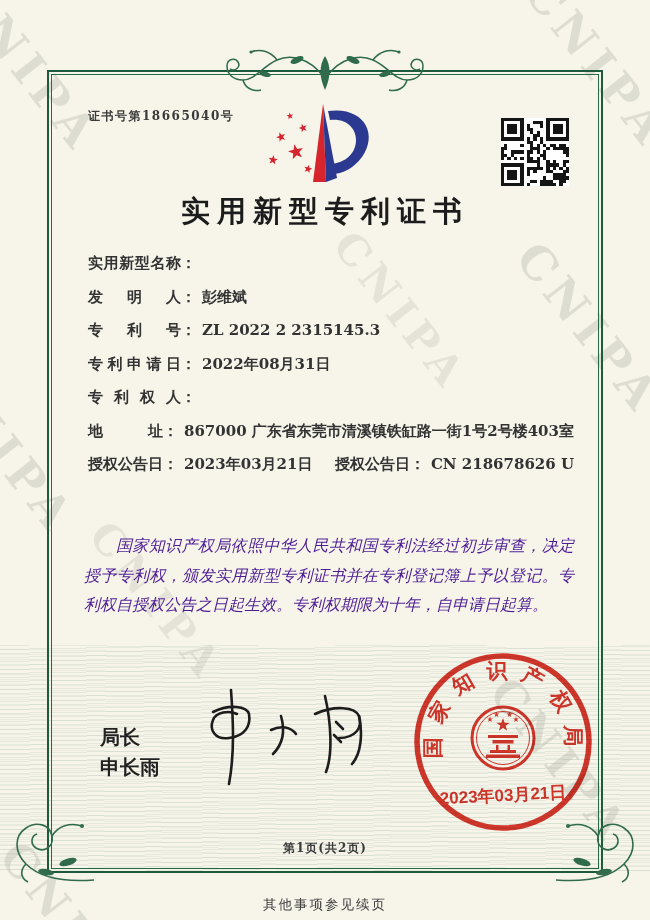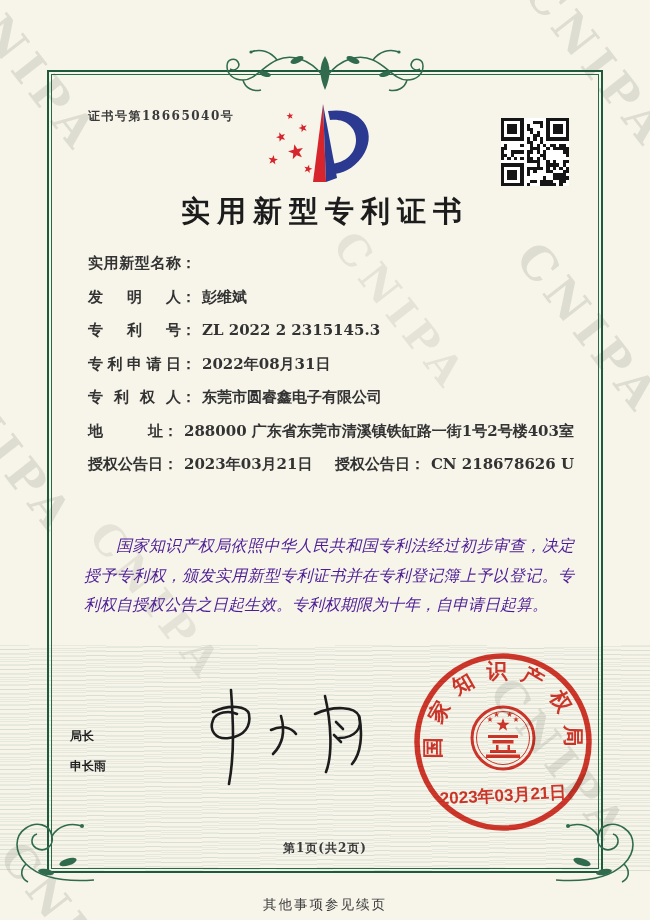--- a/index.html
+++ b/index.html
@@ -57,23 +57,23 @@
   .row .lab { display:inline-block; width:6.2em; text-align:justify; text-align-last:justify; }
   .row .lab2 { display:inline-block; width:5.6em; text-align:justify; text-align-last:justify; }
   .row .col { margin-right:6px; }
   .row .gap { display:inline-block; width:30px; }
   .paras { position:absolute; left:84px; top:531px; width:490px; z-index:5; }
   .paras p {
     font-size:16px; line-height:1.85; text-indent:2em; color:#4c1d95;
     margin-bottom:7px; text-align:justify; font-weight:500;font-style:italic;
   }
   .signer {
-    position:absolute; left:70px; top:722px; z-index:5;
-    font-family:Liberation Mono, monospace;
-    font-size:12px; font-weight:700; color:#222; line-height:30px;
+    position:absolute; left:100px; top:722px; z-index:5;
+    font-family:Liberation Sans, sans-serif;
+    font-size:20px; font-weight:700; color:#222; line-height:30px;
   }
   .signature { position:absolute; left:185px; top:678px; z-index:6; }
   .seal { position:absolute; left:408px; top:650px; z-index:7; mix-blend-mode:multiply; opacity:0.93; }
   .page-footer {
     position:absolute; left:0; width:650px; top:840px; text-align:center; z-index:5;
     font-size:12px; font-weight:600; color:#3a3a3a; letter-spacing:1px;
   }
   .cont-note {
     position:absolute; left:0; width:650px; top:896px; text-align:center; z-index:5;
     font-size:13.5px; color:#3b3b3b; letter-spacing:2px; font-weight:500;
@@ -293,26 +293,25 @@
         <span>ZL 2022 2 2315145.3</span>
     </div>
     <div class="row">
       <span class="lab">专利申请日</span>
         <span class="col">：</span>
         <span>2022年08月31日</span>
     </div>
     <div class="row">
       <span class="lab">专利权人</span>
         <span class="col">：</span>
-        <span>东莞市圆睿鑫电子有限公司</span>
     </div>
     <div class="row">
       <span class="lab">地址</span>
         <span class="col">：</span>
-        <span>288000 广东省东莞市清溪镇铁缸路一街1号2号楼403室</span>
+        <span>867000 广东省东莞市清溪镇铁缸路一街1号2号楼403室</span>
     </div>
     <div class="row">
       <span class="lab">授权公告日</span>
         <span class="col">：</span>
         <span>2023年03月21日</span>
       <span class="gap"></span>
       <span class="lab2">授权公告日</span>
         <span class="col">：</span>
         <span>CN 218678626 U</span>
     </div>

